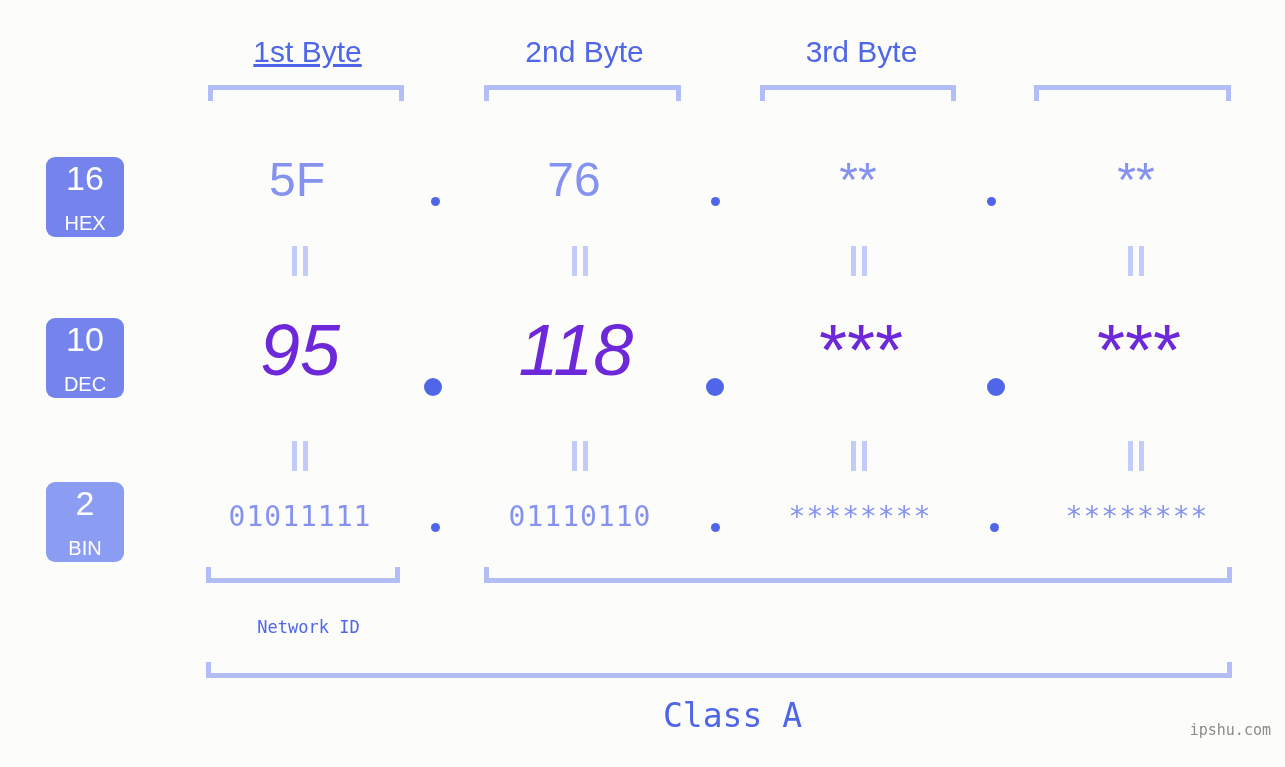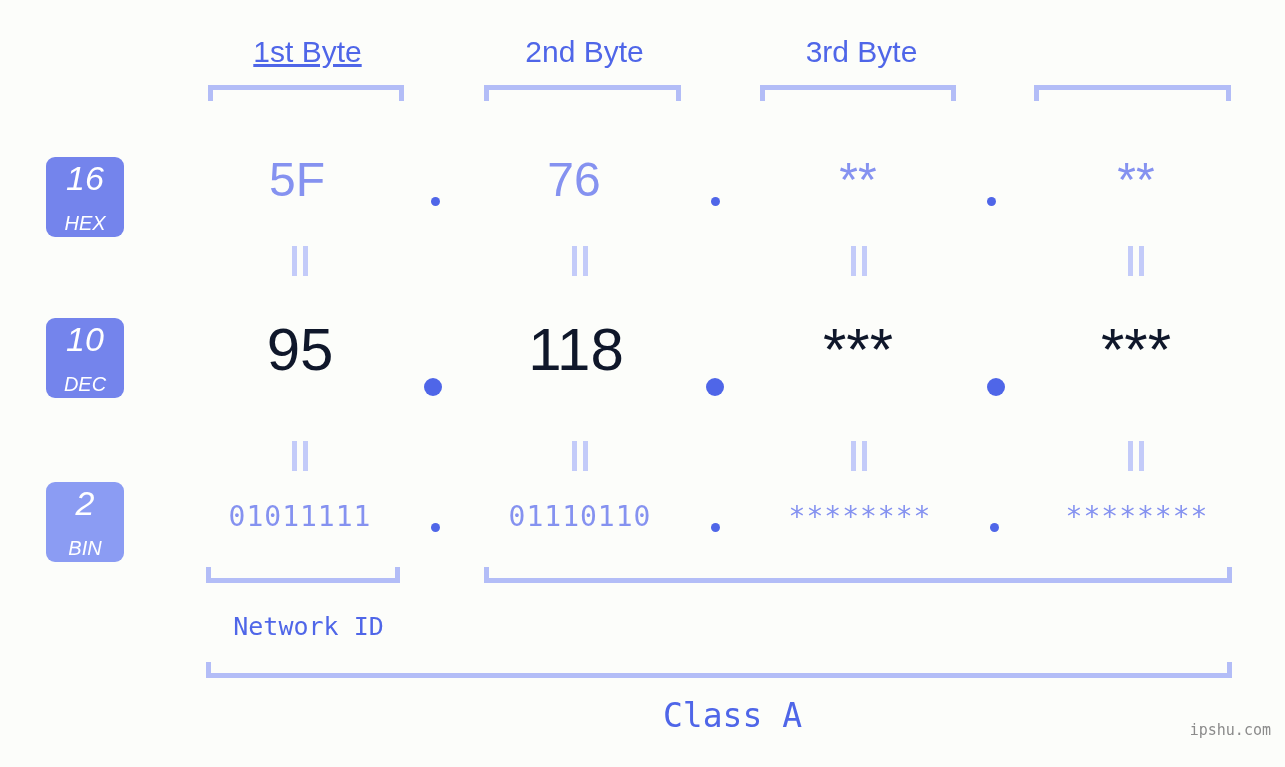--- a/index.html
+++ b/index.html
@@ -59,21 +59,20 @@
     left: 46px;
     width: 78px;
     height: 80px;
     border-radius: 9px;
     color: #ffffff;
     display: flex;
     flex-direction: column;
     align-items: center;
     justify-content: center;
     font-family: "Liberation Sans", sans-serif;
-    font-style: italic;
   }
   .base-badge .num {
     font-size: 34px;
     line-height: 34px;
     font-weight: 400;
   }
   .base-badge .nm {
     font-size: 20px;
     line-height: 22px;
     font-weight: 400;
@@ -87,24 +86,25 @@
     white-space: nowrap;
     font-family: "Liberation Sans", sans-serif;
   }
 
   .row-hex .value-cell {
     font-size: 48px;
     line-height: 60px;
     color: #8592f0;
   }
   .row-dec .value-cell {
-    font-size: 60px;
+    font-size: 72px;
     line-height: 110px;
-    color: #0f172a;
+    color: #6d28d9;
     font-weight: 400;
+    font-style: italic;
   }
   .row-bin .value-cell {
     font-size: 28px;
     line-height: 46px;
     color: #8592f0;
     font-family: "DejaVu Sans Mono", monospace;
     letter-spacing: 1px;
   }
 
   
@@ -128,21 +128,21 @@
     background: #c3cbf9;
     display: block;
   }
   .eq i.a { left: 1px; }
   .eq i.b { left: 12px; }
 
   
   .id-label {
     position: absolute;
     text-align: center;
-    font-size: 25px;
+    font-size: 17px;
     line-height: 34px;
     color: #4f66e8;
     font-family: "DejaVu Sans Mono", monospace;
     white-space: nowrap;
   }
   .class-label {
     position: absolute;
     text-align: center;
     font-size: 33px;
     line-height: 44px;

